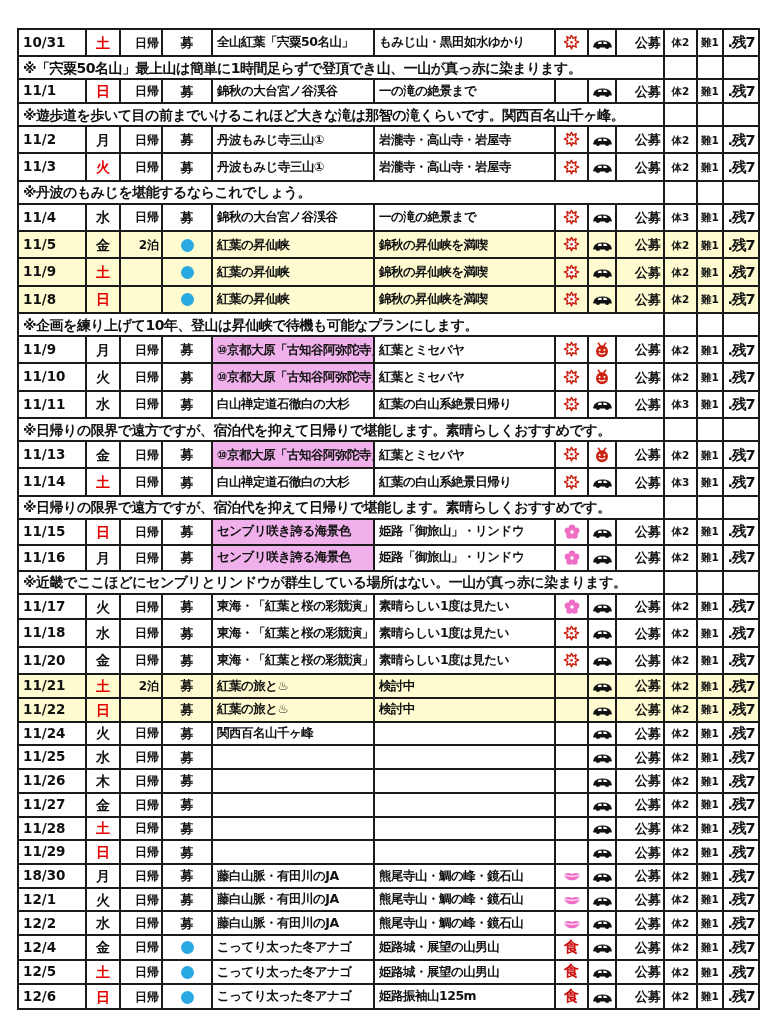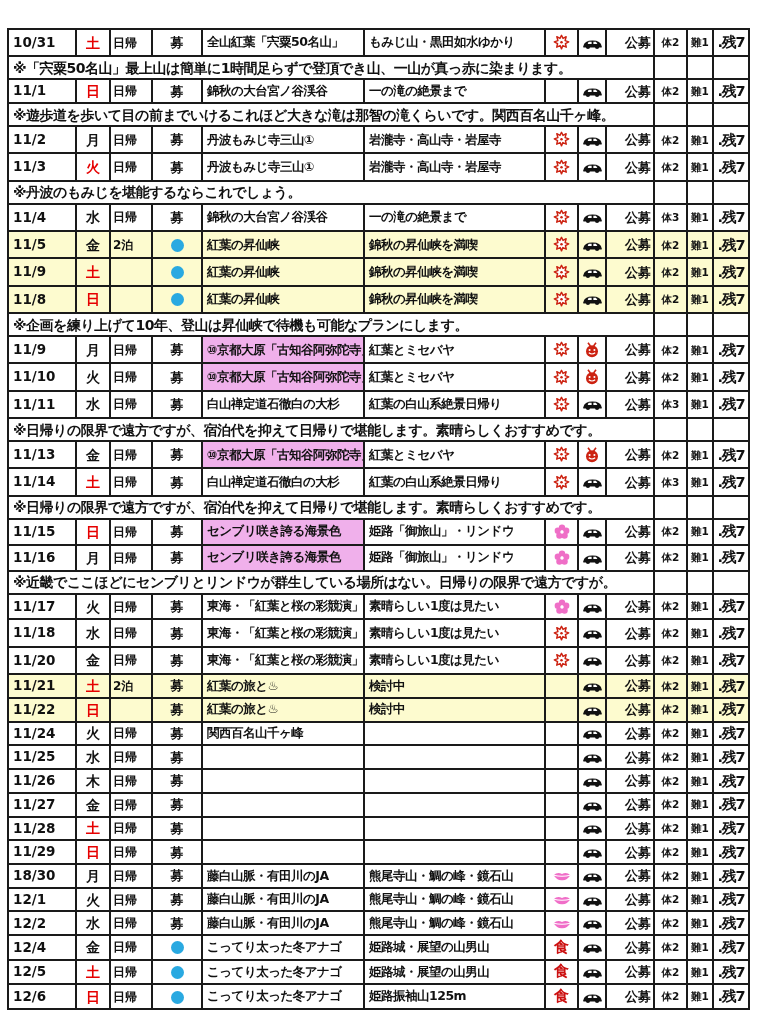--- a/index.html
+++ b/index.html
@@ -1,29 +1,29 @@
 <!DOCTYPE html>
 <html><head>
 <meta charset="utf-8">
 <style>
   html,body{margin:0;padding:0;background:#fff;}
   body{width:778px;height:1024px;position:relative;overflow:hidden;
        font-family:"DejaVu Sans","Liberation Sans",sans-serif;font-weight:bold;color:#111;}
-  table{position:absolute;left:7px;top:28px;width:741px;height:982px;
+  table{position:absolute;left:17px;top:28px;width:741px;height:982px;
         border-collapse:collapse;table-layout:fixed;}
   td{border:2px solid #1a1a1a;padding:0 2px;vertical-align:middle;
      white-space:nowrap;overflow:hidden;font-size:13px;line-height:1;}
   col.w-date{width:68px}col.w-day{width:34px}col.w-trip{width:42px}
   col.w-recruit{width:50px}col.w-tour{width:162px}col.w-dest{width:181px}
   col.w-flower{width:33px}col.w-vehicle{width:28px}col.w-apply{width:48px}
   col.w-fit{width:33px}col.w-diff{width:26px}col.w-remain{width:36px}
   .c-date{text-align:left;padding-left:4px;font-size:13.5px;}
   .c-day{text-align:center;font-size:14px;}
   .c-day.red{color:#e60000;}
-  .c-trip{text-align:left;font-size:12px;}
+  .c-trip{text-align:right;font-size:12px;}
   .c-recruit{text-align:center;font-size:13px;}
   .c-tour,.c-dest{text-align:left;padding-left:4px;font-size:12.5px;letter-spacing:-0.5px;}
   .c-flower,.c-vehicle{text-align:center;padding:0;}
   .c-apply{text-align:right;font-size:13px;}
   .c-fit,.c-diff{text-align:center;font-size:10.5px;}
   .c-remain{text-align:center;font-size:14.5px;letter-spacing:-1px;}
   .c-note{text-align:left;padding-left:4px;font-size:14px;letter-spacing:-0.5px;}
   tr.bg-yellow td{background:#fdfbcf;}
   td.pink{background:#f0b0eb;}
   .dot{display:inline-block;width:13px;height:13px;border-radius:50%;background:#29a9e1;vertical-align:middle;}
@@ -454,21 +454,21 @@
             <path d="M7.5 5 L11 5 L11 7.5 L6.5 7.5 Z" fill="#fff"></path>
             <path d="M13 5 L16 5 L17.6 7.5 L13 7.5 Z" fill="#fff"></path>
           </svg></td>
     <td class="c-apply">公募</td>
     <td class="c-fit">体2</td>
     <td class="c-diff">難1</td>
     <td class="c-remain">.残7</td>
   </tr>
 
   <tr>
-    <td class="c-note" colspan="9">※近畿でここほどにセンブリとリンドウが群生している場所はない。日帰りの限界で遠方ですが。</td>
+    <td class="c-note" colspan="9">※近畿でここほどにセンブリとリンドウが群生している場所はない。一山が真っ赤に染まります。</td>
     <td class="c-fit"></td>
     <td class="c-diff"></td>
     <td class="c-remain"></td>
   </tr>
 
   <tr>
     <td class="c-date">11/17</td>
     <td class="c-day">火</td>
     <td class="c-trip">日帰</td>
     <td class="c-recruit">募</td>

